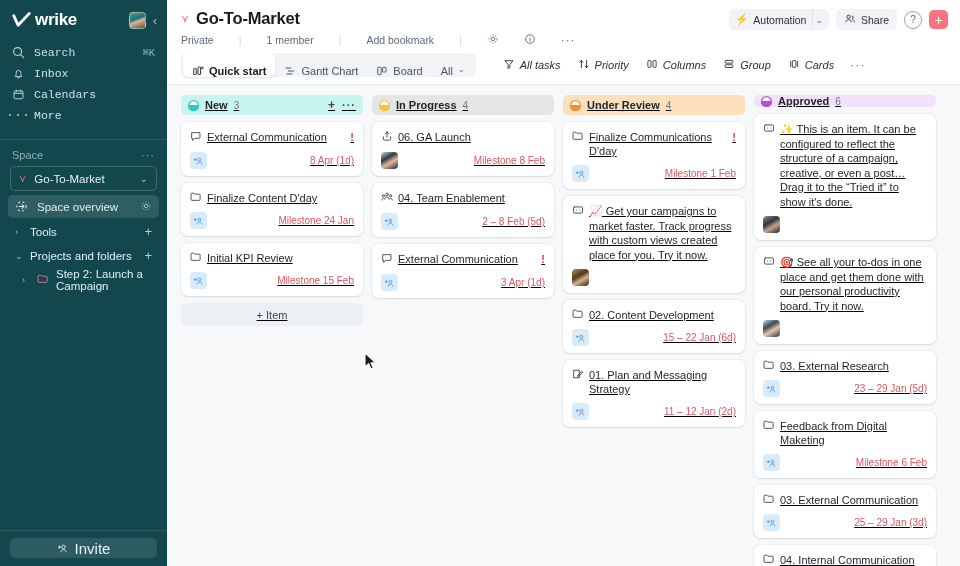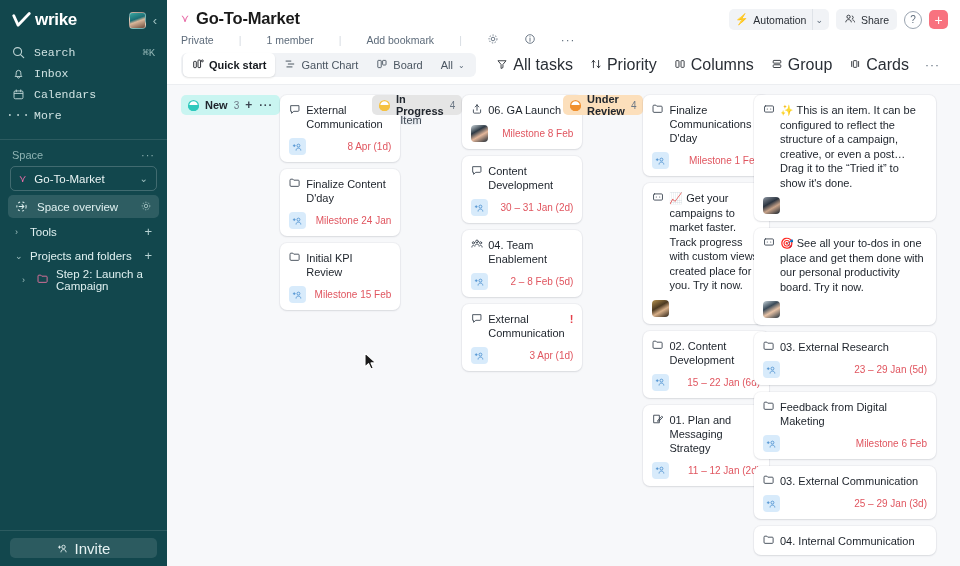--- a/index.html
+++ b/index.html
@@ -123,35 +123,35 @@
     font-size: 10px; color: #5d6b7a; cursor: pointer;
   }
   .btn-plus {
     width: 19px; height: 19px; border-radius: 5px; background: #f8727f; color: #fff;
     display: flex; align-items: center; justify-content: center; font-size: 14px; cursor: pointer;
   }
 
   .toolbar { display: flex; align-items: center; gap: 3px; padding: 6px 14px 7px 14px; }
   .viewseg { display: flex; align-items: center; background: #f1f3f6; border-radius: 6px; padding: 2px; height: 24px; }
   .vtab {
-    display: flex; align-items: center; gap: 5px; height: 20px; padding: 12px 9px;
+    display: flex; align-items: flex-start; gap: 5px; height: 20px; padding: 12px 9px;
     border-radius: 5px; font-size: 11px; color: #4a5561; cursor: pointer; white-space: nowrap;
   }
   .vtab.active { background: #fff; color: #15191e; font-weight: 600; box-shadow: 0 1px 2px rgba(0,0,0,.12); }
   .vtab .chev { font-size: 8px; color: #5d6b7a; }
   .tb-spacer { width: 14px; }
   .tb-item {
     display: flex; align-items: center; gap: 5px; height: 22px; padding: 0 7px;
-    border-radius: 5px; font-size: 16px; color: #2a2f36; cursor: pointer; white-space: nowrap;
+    border-radius: 5px; font-size: 11px; color: #2a2f36; cursor: pointer; white-space: nowrap; font-style: italic;
   }
   .tb-dots { padding: 0 6px; color: #5d6b7a; letter-spacing: 1px; cursor: pointer; }
 
   .board-wrap { flex: 1; background: #f7f8fa; border-top: 1px solid #eceef1; padding: 10px 0 0 0; overflow: hidden; }
   .board { display: flex; gap: 9px; padding: 0 0 0 14px; height: 100%; }
-  .col { width: 182px; flex: 0 0 182px; display: flex; flex-direction: row; }
+  .col { width: 182px; flex: 0 0 182px; display: flex; flex-direction: column; text-decoration: underline; }
   .col-hdr {
     height: 20px; border-radius: 5px; display: flex; align-items: center; gap: 6px;
     padding: 0 7px; font-size: 11px; font-weight: 600; color: #20262e; margin-bottom: 7px;
   }
   .col-hdr .cnt { font-weight: 400; color: #6b7785; font-size: 10px; }
   .col-hdr .acts { margin-left: auto; display: flex; align-items: center; gap: 7px; color: #3c4652; }
   .col-hdr .acts span { cursor: pointer; font-size: 12px; line-height: 1; }
   .statdot { width: 11px; height: 11px; border-radius: 50%; flex: 0 0 11px; }
 
   .cards { display: flex; flex-direction: column; gap: 7px; }
@@ -533,38 +533,20 @@
            <span class="t">06. GA Launch</span>
          </div>
          <div class="card-foot">
            <div class="av a1"></div>
            <span class="due">Milestone 8 Feb</span>
          </div>
               </div>
               <div class="card">
                 <div class="card-title">
            <span class="card-ic"><svg viewBox="0 0 14 14" width="12" height="12">
-                      <path d="M2.4 3.1h9.2v5.6c0 .6-.4 1-1 1H5.6L3 12V9.7h-.6z" fill="none" stroke="#3c4652" stroke-width="1.05" stroke-linejoin="round" stroke-linecap="round"></path>
-                    </svg></span>
-           <span class="t">Content Development</span>
-         </div>
-         <div class="card-foot">
-           <div class="assign">
-      <svg viewBox="0 0 14 12" width="11" height="10">
-        <circle cx="8.2" cy="4.2" r="1.85" fill="none" stroke="#4a8fd0" stroke-width="1.05"></circle>
-        <path d="M5.2 10c0-1.7 1.4-2.6 3-2.6s3 .9 3 2.6" fill="none" stroke="#4a8fd0" stroke-width="1.05" stroke-linecap="round"></path>
-        <path d="M1.6 4.3h2.5M2.85 3.05v2.5" stroke="#4a8fd0" stroke-width="1.05" stroke-linecap="round"></path>
-      </svg>
-                  </div>
-           <span class="due">30 – 31 Jan (2d)</span>
-         </div>
-              </div>
-              <div class="card">
-                <div class="card-title">
-           <span class="card-ic"><svg viewBox="0 0 14 14" width="12" height="12">
                       <circle cx="7" cy="4" r="1.6" fill="none" stroke="#3c4652" stroke-width="1.05" stroke-linejoin="round" stroke-linecap="round"></circle>
                       <path d="M4.4 9.6c0-1.6 1.2-2.5 2.6-2.5s2.6.9 2.6 2.5" fill="none" stroke="#3c4652" stroke-width="1.05" stroke-linejoin="round" stroke-linecap="round"></path>
                       <circle cx="2.8" cy="5.6" r="1.25" fill="none" stroke="#3c4652" stroke-width="1.05" stroke-linejoin="round" stroke-linecap="round"></circle>
                       <circle cx="11.2" cy="5.6" r="1.25" fill="none" stroke="#3c4652" stroke-width="1.05" stroke-linejoin="round" stroke-linecap="round"></circle>
                       <path d="M1 10.6c0-1.3.8-2.1 1.8-2.1M13 10.6c0-1.3-.8-2.1-1.8-2.1" fill="none" stroke="#3c4652" stroke-width="1.05" stroke-linejoin="round" stroke-linecap="round"></path>
                     </svg></span>
            <span class="t">04. Team Enablement</span>
          </div>
          <div class="card-foot">
            <div class="assign">
@@ -671,20 +653,26 @@
         <path d="M5.2 10c0-1.7 1.4-2.6 3-2.6s3 .9 3 2.6" fill="none" stroke="#4a8fd0" stroke-width="1.05" stroke-linecap="round"></path>
         <path d="M1.6 4.3h2.5M2.85 3.05v2.5" stroke="#4a8fd0" stroke-width="1.05" stroke-linecap="round"></path>
       </svg>
                   </div>
            <span class="due">11 – 12 Jan (2d)</span>
          </div>
               </div>
             </div>
           </div>
           <div class="col">
+            <div class="col-hdr" style="background:#f3e0fa">
+       <span class="statdot" style="background:linear-gradient(to bottom,#ffffff 0 50%, #b94fd6 50% 100%);box-shadow:inset 0 0 0 1.3px #b94fd6;"></span>
+       <span>Approved</span>
+       <span class="cnt">6</span>
+
+     </div>
      <div class="cards">
               <div class="card">
                 <div class="card-title">
            <span class="card-ic"><svg viewBox="0 0 14 14" width="12" height="12">
                       <rect x="1.8" y="3.4" width="10.4" height="7.2" rx="1.2" fill="none" stroke="#3c4652" stroke-width="1.05" stroke-linejoin="round" stroke-linecap="round"></rect>
                       <circle cx="5" cy="7" r="0.62" fill="#3c4652"></circle>
                       <circle cx="9" cy="7" r="0.62" fill="#3c4652"></circle>
                     </svg></span>
            <span class="card-text t">✨ This is an item. It can be configured to reflect the structure of a campaign, creative, or even a post…Drag it to the “Tried it” to show it's done.</span>
          </div>

